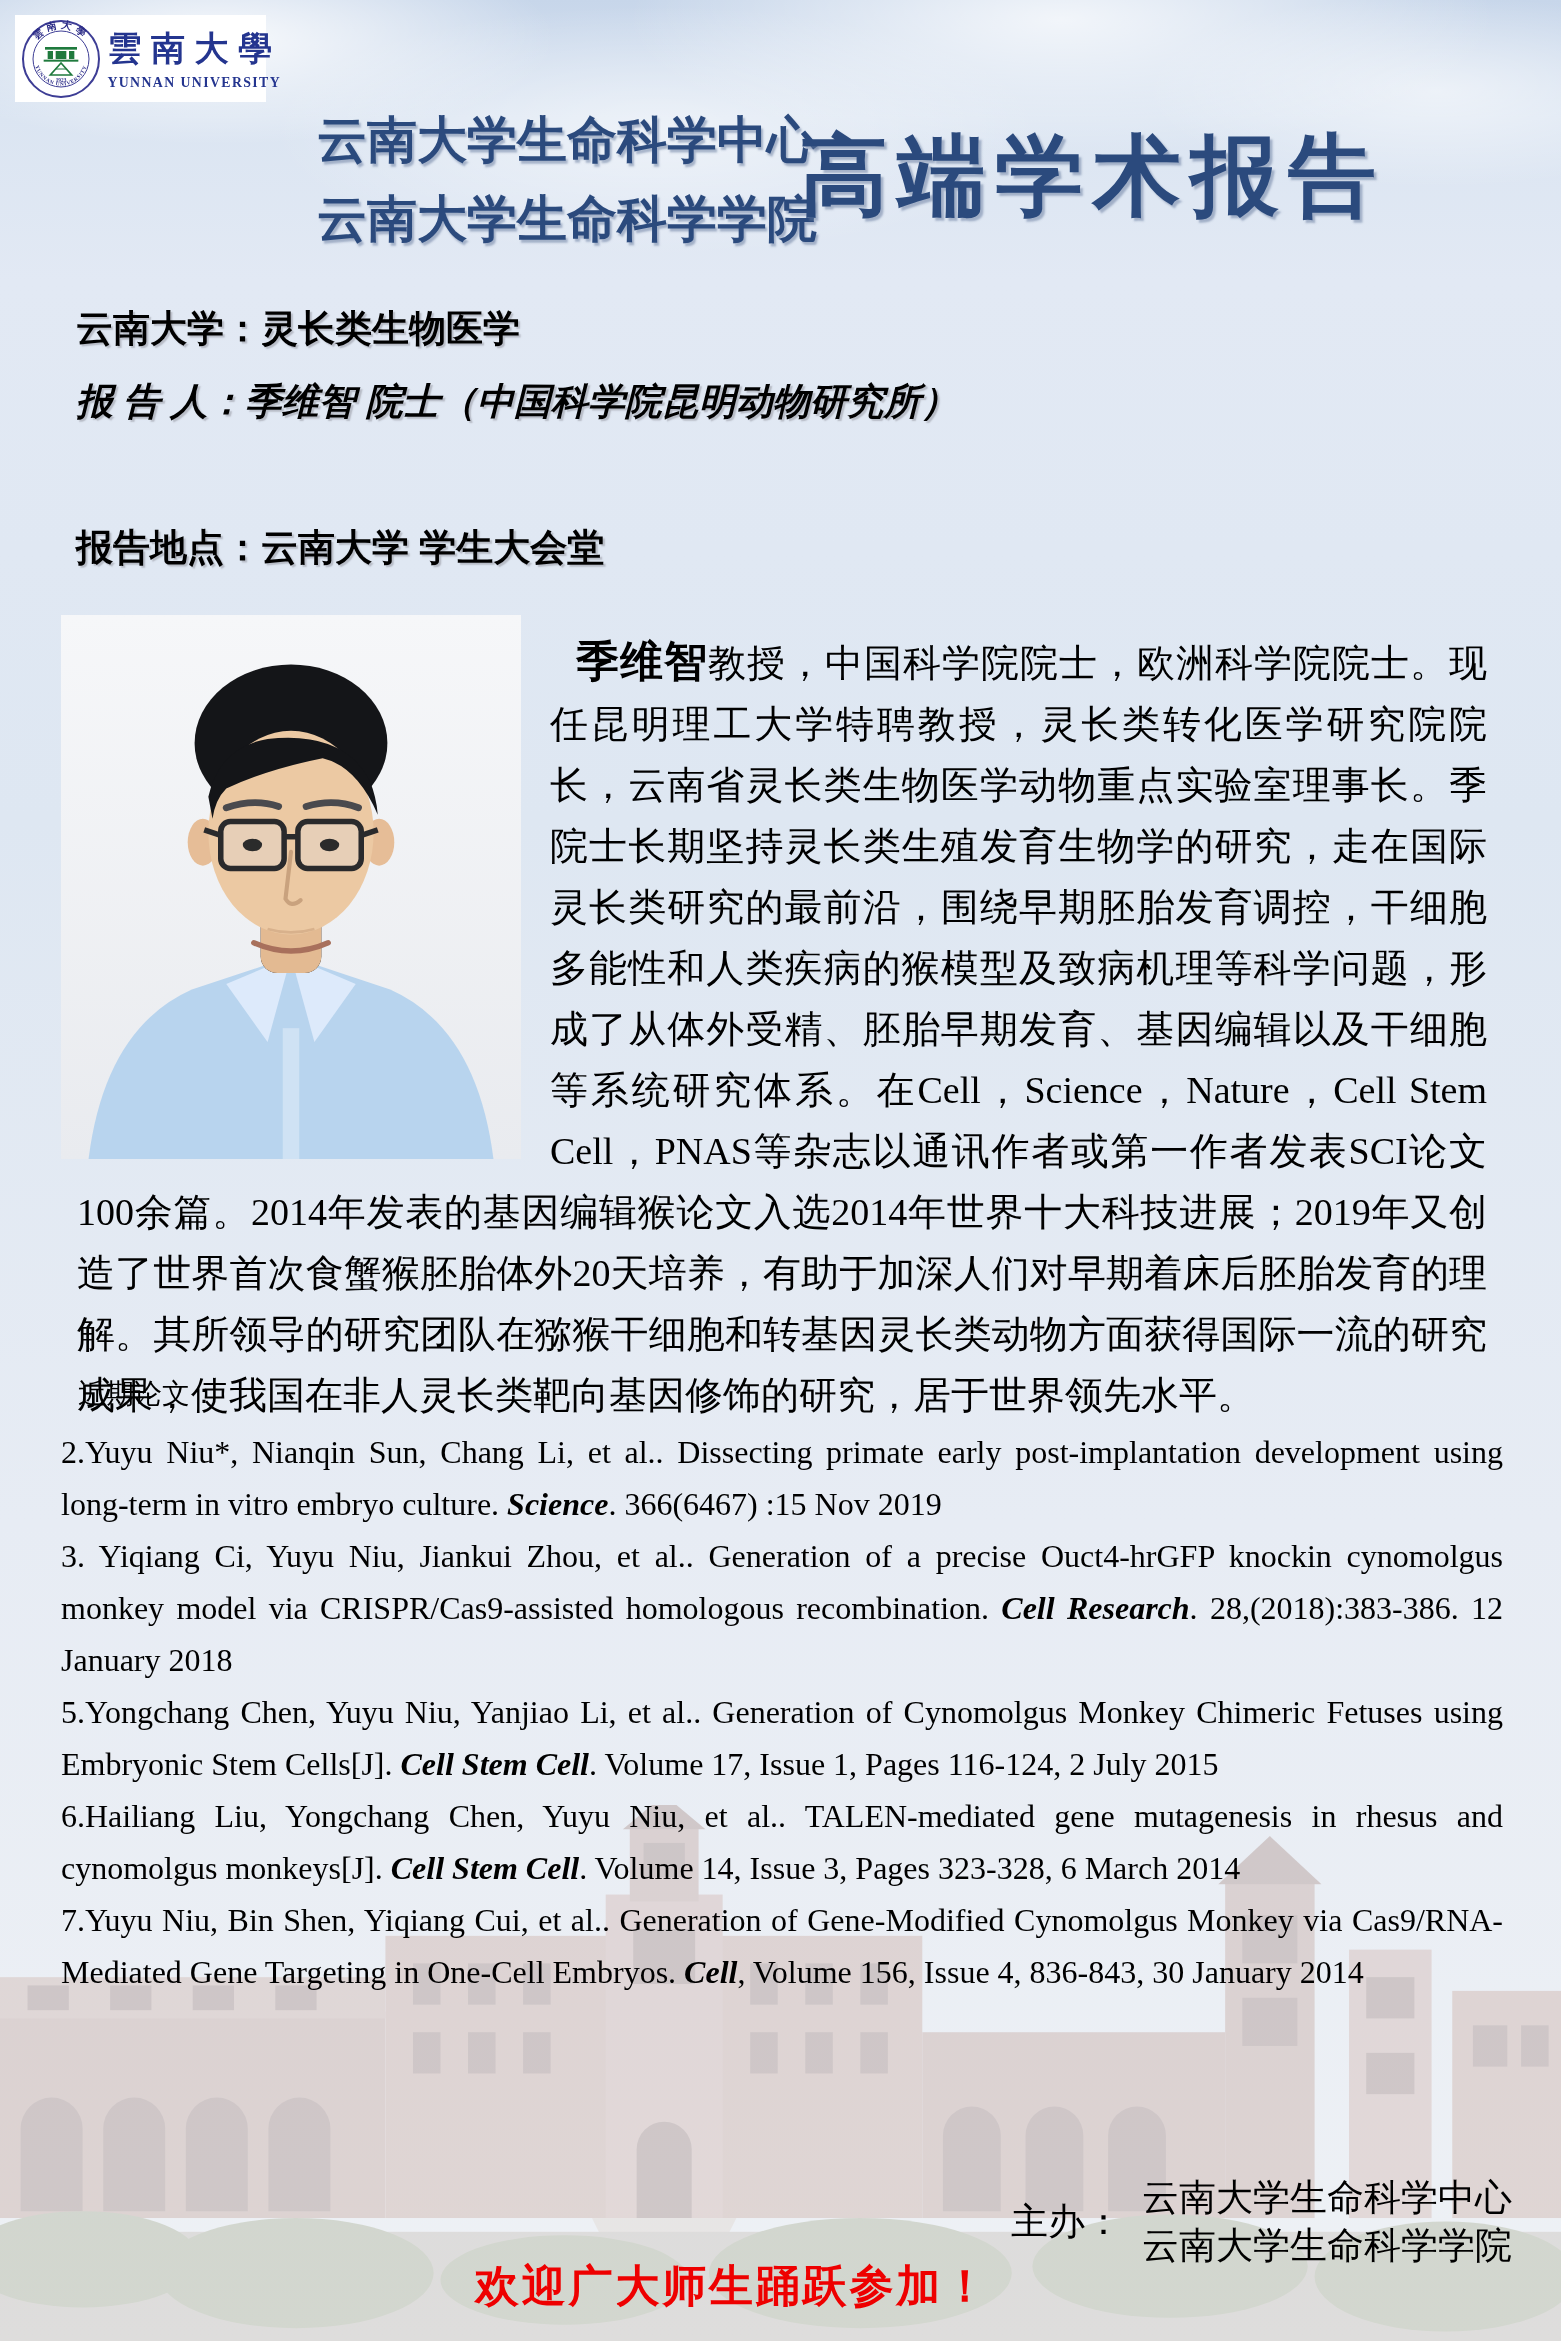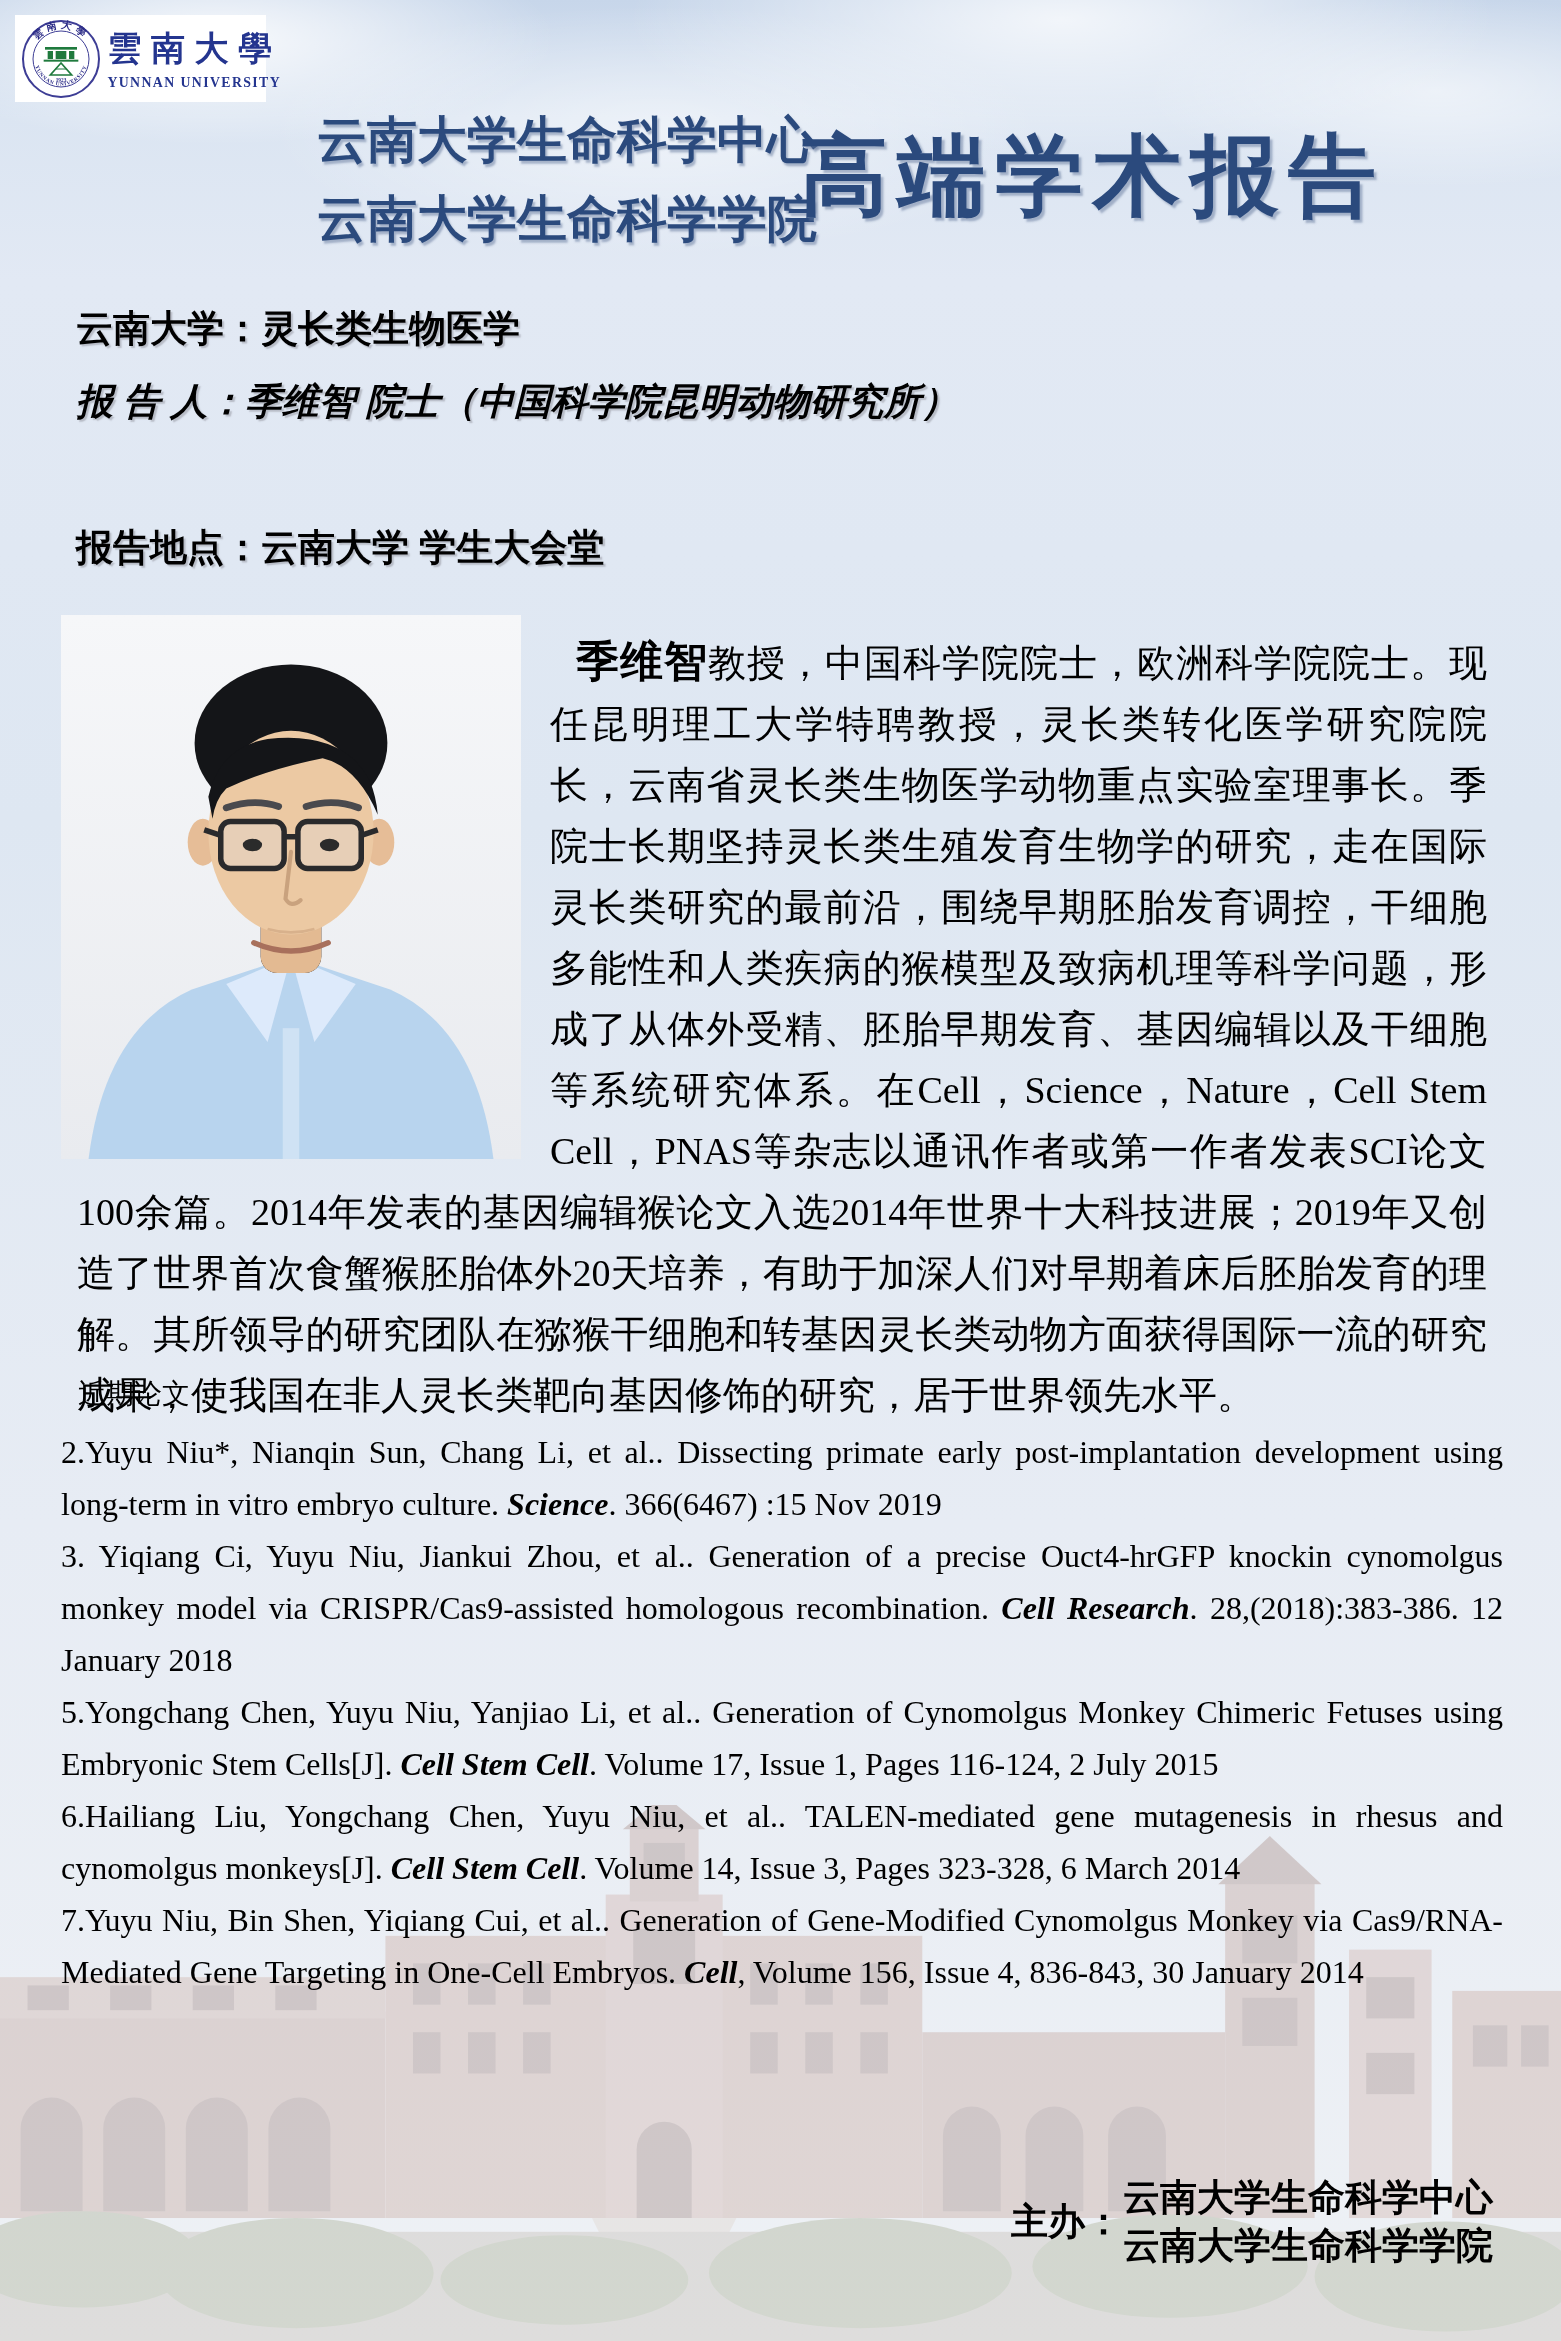--- a/index.html
+++ b/index.html
@@ -44,22 +44,22 @@
   .bio .lead { font-weight:bold; font-size:43px; }
   .photo { float:left; width:460px; height:544px; margin:0 29px 13.8px 0; background:#f2f3f5; }
   .photo svg { display:block; width:100%; height:100%; }
 
   .pub-heading { position:absolute; left:78px; top:1375px; font-size:28px; color:#000; }
   .pubs { position:absolute; left:61px; top:1426px; width:1442px; font-size:32px; line-height:52px;
     text-align:justify; color:#000; }
   .pubs p { margin:0; }
   .jn { font-weight:bold; font-style:italic; }
 
-  .host { position:absolute; left:1011px; top:2174px; display:flex; align-items:center; gap:1px;
-    font-weight:bold; color:#000; }
+  .host { position:absolute; left:1011px; top:2174px; display:flex; align-items:center; gap:20px;
+    font-weight:normal; color:#000; }
   .host-label { font-size:37px; white-space:nowrap; }
   .host-lines { display:flex; flex-direction:column; }
   .host-line { font-size:37px; line-height:48px; white-space:nowrap; }
 
   .welcome { position:absolute; left:475px; top:2257px; font-size:44px; font-weight:bold; color:#ee0000;
     letter-spacing:2.8px; white-space:nowrap; }
 </style>
 </head>
 <body>
 
@@ -234,14 +234,15 @@
     <p><span>7.Yuyu Niu, Bin Shen, Yiqiang Cui, et al.. Generation of Gene-Modified Cynomolgus Monkey via Cas9/RNA-Mediated Gene Targeting in One-Cell Embryos. </span><span class="jn">Cell</span><span>, Volume 156, Issue 4, 836-843, 30 January 2014</span></p>
   </div>
 
   <div class="host">
     <div class="host-label">主办：</div>
     <div class="host-lines">
       <div class="host-line">云南大学生命科学中心</div>
       <div class="host-line">云南大学生命科学学院</div>
     </div>
   </div>
+  <div class="welcome">欢迎广大师生踊跃参加！</div>
 </div>
 
 
 </body></html>

